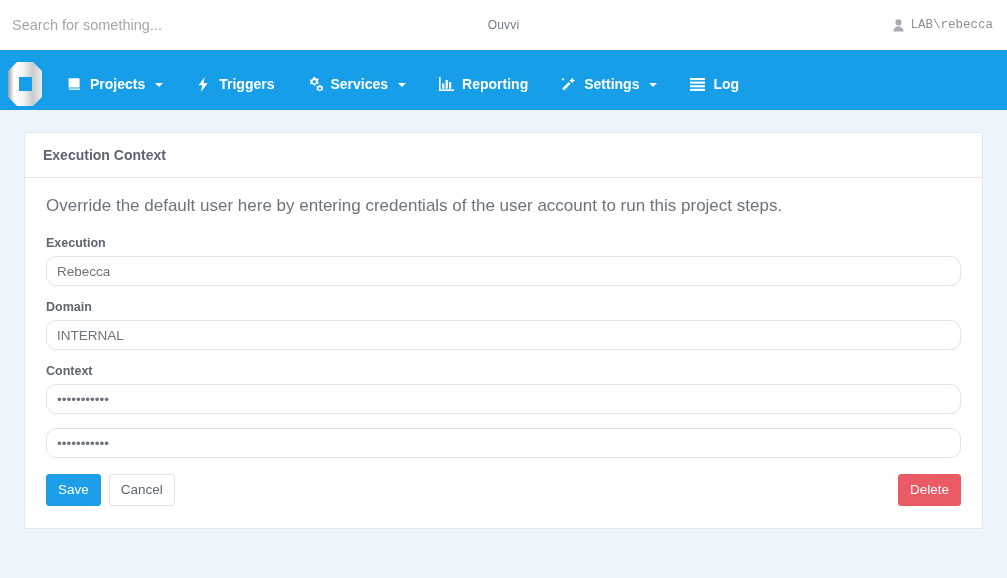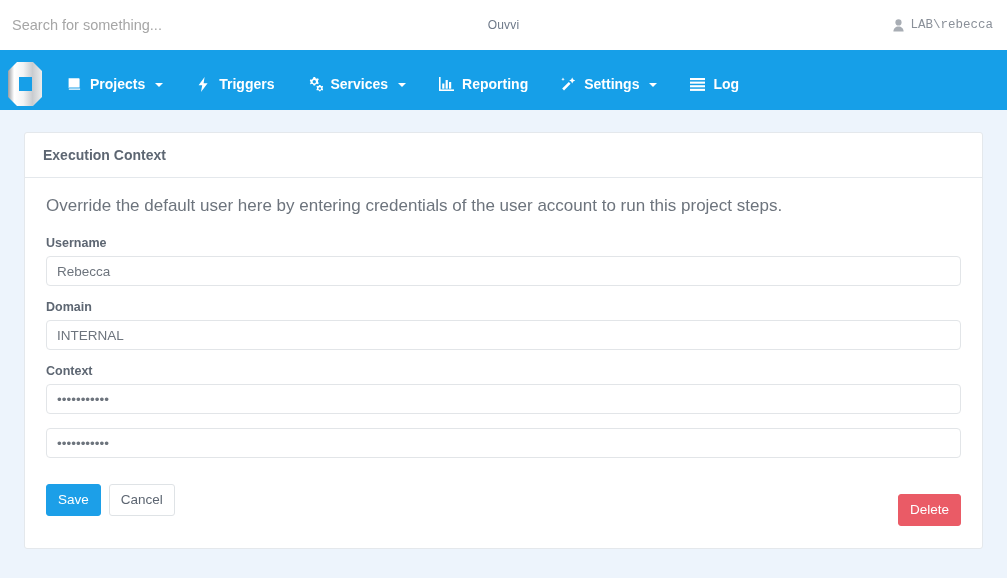--- a/index.html
+++ b/index.html
@@ -138,21 +138,21 @@
   .form-control {
     display: block;
     width: 100%;
     height: 30px;
     padding: 5px 10px;
     font-family: "Liberation Sans", sans-serif;
     font-size: 13.5px;
     color: #6d747d;
     background: #ffffff;
     border: 1px solid #e2e5e8;
-    border-radius: 4px;
+    border-radius: 10px;
     outline: none;
   }
   .btn-row {
     display: flex;
     align-items: center;
     margin-top: 16px;
     position: relative;
   }
   .btn {
     font-family: "Liberation Sans", sans-serif;
@@ -172,21 +172,20 @@
     background: #ffffff;
     border-color: #dfe3e6;
     color: #5d6672;
     margin-left: 8px;
   }
   .btn-danger {
     background: #ea5b66;
     border-color: #ea5b66;
     color: #ffffff;
     margin-left: auto;
-    margin-top: 20px;
   }
 </style>
 </head>
 <body>
 
 <div class="topbar">
   <input class="search-input" type="text" placeholder="Search for something..." style="">
   <div class="app-title">Ouvvi</div>
   <div class="user-area">
     <span class="user-icon">
@@ -295,21 +294,21 @@
 
 <div class="page">
   <div class="panel">
 
     <div class="panel-heading">Execution Context</div>
 
     <div class="panel-body">
       <p class="help-text">Override the default user here by entering credentials of the user account to run this project steps.</p>
 
       <div class="form-group">
-        <label class="form-label">Username</label>
+        <label class="form-label">Execution</label>
         <input class="form-control" type="text" value="Rebecca" style="">
       </div>
 
       <div class="form-group">
         <label class="form-label">Domain</label>
         <input class="form-control" type="text" value="INTERNAL" style="">
       </div>
 
       <div class="form-group">
         <label class="form-label">Context</label>

